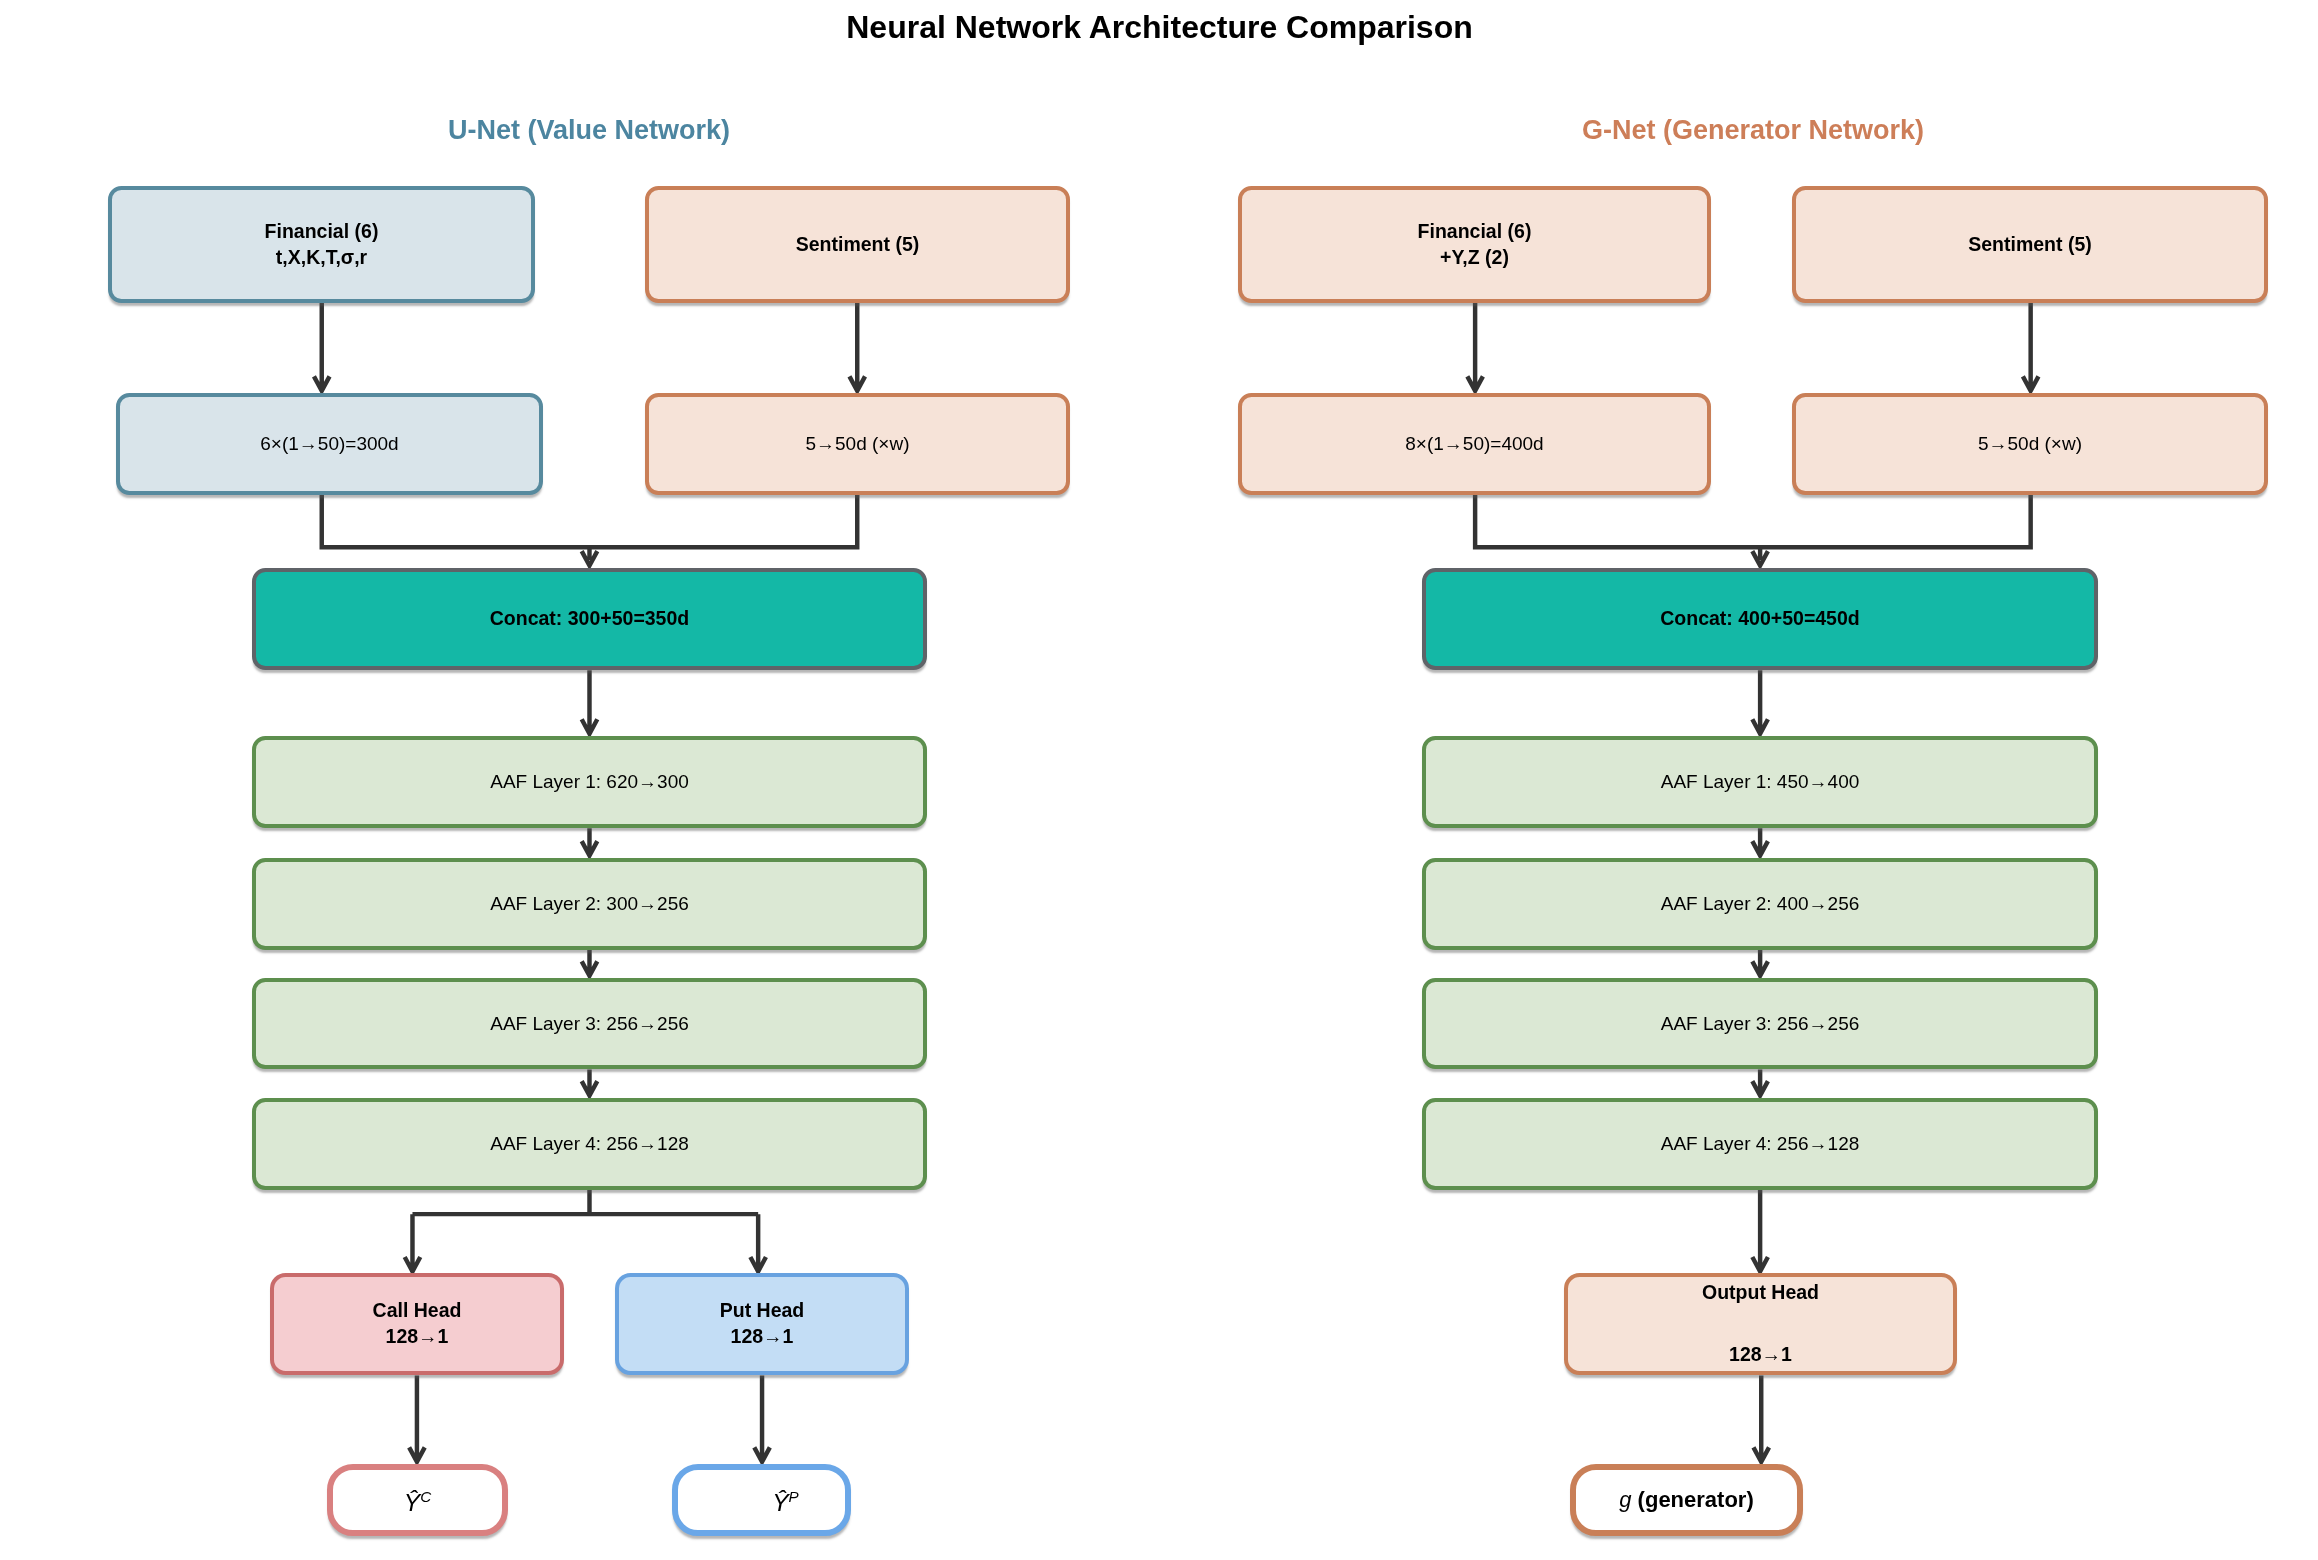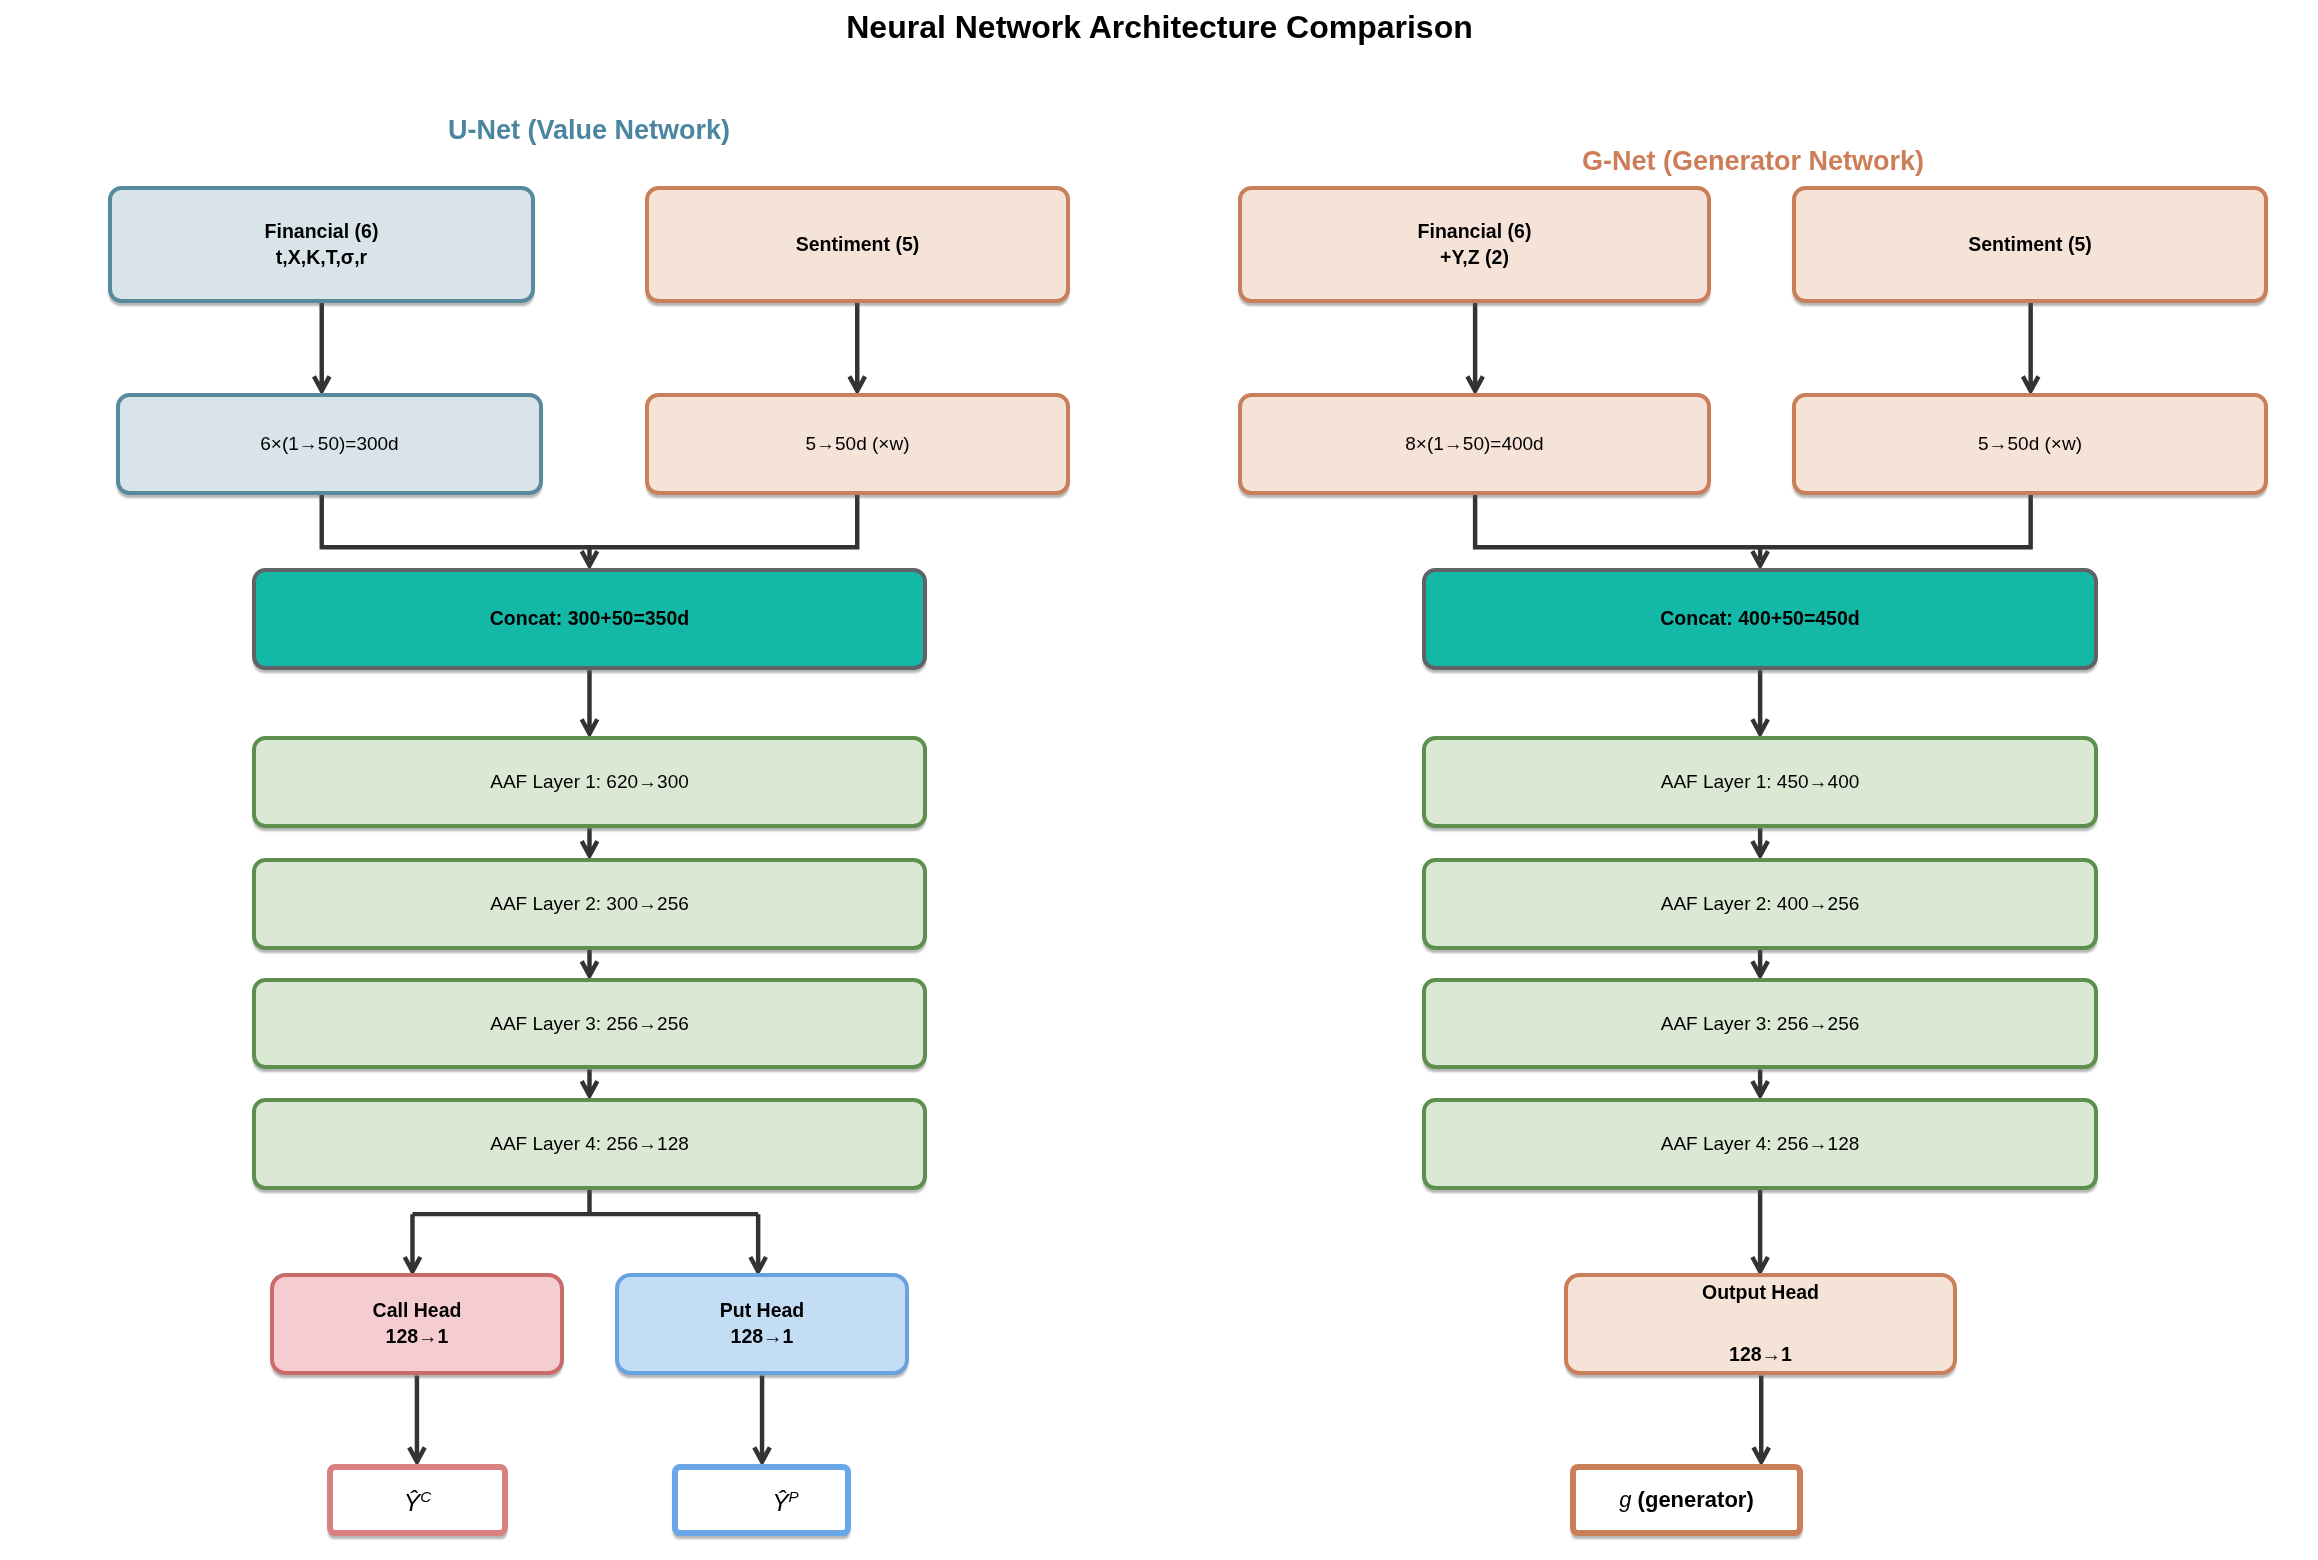--- a/index.html
+++ b/index.html
@@ -28,41 +28,41 @@
     font-size:19px;line-height:25.6px;
     box-shadow:0 4.5px 2.2px -1.7px rgba(90,90,90,0.45);
   }
   .bold{font-weight:bold;font-size:19.5px;}
   .blue{background:#d9e4ea;border-color:#578a9e;}
   .peach{background:#f6e3d8;border-color:#c97f57;}
   .grayb{background:#14b8a6;border-color:#5f6368;}
   .green{background:#dbe8d4;border-color:#5d8f4e;}
   .pink{background:#f5cdd0;border-color:#c96b6b;}
   .bluehead{background:#c3ddf5;border-color:#68a2e0;}
-  .outbox{background:#ffffff;border-width:6.1px;border-radius:8px;font-size:24.5px;}
+  .outbox{background:#ffffff;border-width:6.1px;border-radius:26px;font-size:24.5px;}
   .out-red{border-color:#d98080;}
   .out-blue{border-color:#6aa7e8;}
   .out-orange{border-color:#c97f57;}
   .yhat i{font-style:italic;}
   .yhat sup{font-size:62%;vertical-align:super;font-style:italic;}
   .gen{font-size:22px;}
   .gen .it{font-style:italic;font-weight:normal;}
   .gen .rest{font-weight:bold;}
   svg.connectors{position:absolute;left:0;top:0;}
   svg.connectors path{stroke:#333333;stroke-width:8;fill:none;stroke-linejoin:miter;stroke-linecap:butt;}
 </style>
 </head>
 <body>
 
 <div id="canvas">
 
   <div class="title">Neural Network Architecture Comparison</div>
 
   <div class="col-header teal-text" style="left:108px;width:962px;">U-Net (Value Network)</div>
-  <div class="col-header orange-text" style="left:1238px;width:1030px;margin-top:31px;">G-Net (Generator Network)</div>
+  <div class="col-header orange-text" style="left:1238px;width:1030px;">G-Net (Generator Network)</div>
 
   <svg class="connectors" width="2319" height="1561" viewBox="0 0 4166 2804">
 
     <path d="M578 544 L578 694 M564 676 L578 702 L592 676"></path>
     <path d="M1540 544 L1540 694 M1526 676 L1540 702 L1554 676"></path>
     <path d="M578 889 L578 983 L1540 983 L1540 889"></path>
     <path d="M1059 983 L1059 1006 M1045 990 L1059 1016 L1073 990"></path>
     <path d="M1059 1204 L1059 1310 M1045 1292 L1059 1318 L1073 1292"></path>
     <path d="M1059 1488 L1059 1529 M1045 1511 L1059 1537 L1073 1511"></path>
     <path d="M1059 1706 L1059 1745 M1045 1727 L1059 1753 L1073 1727"></path>

